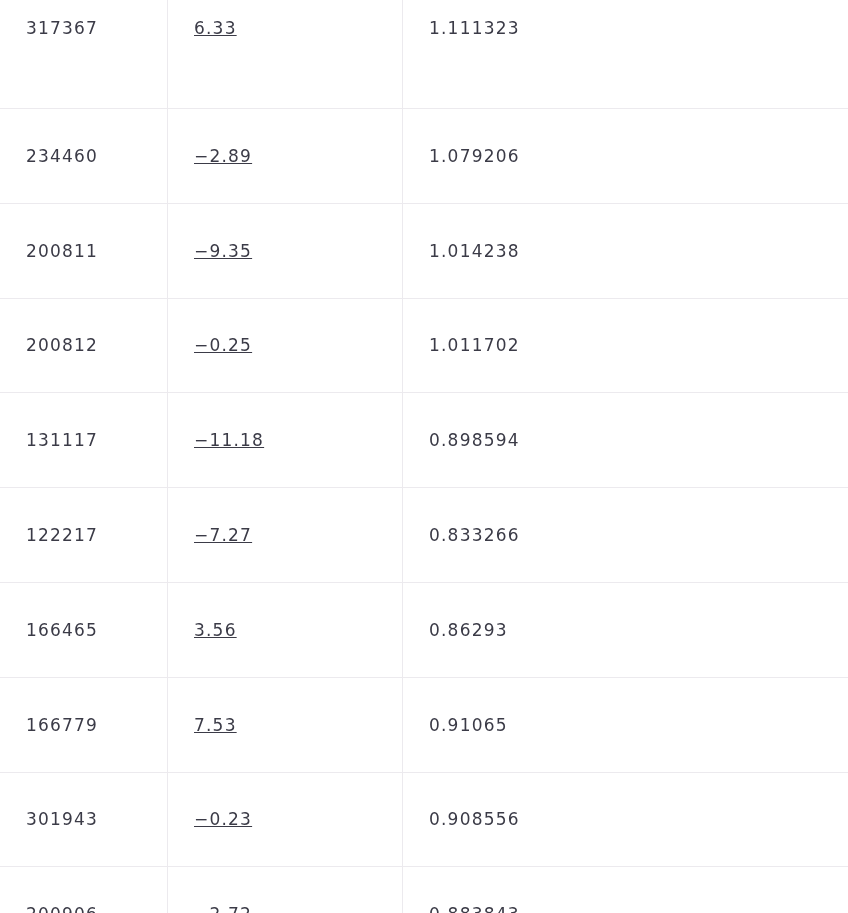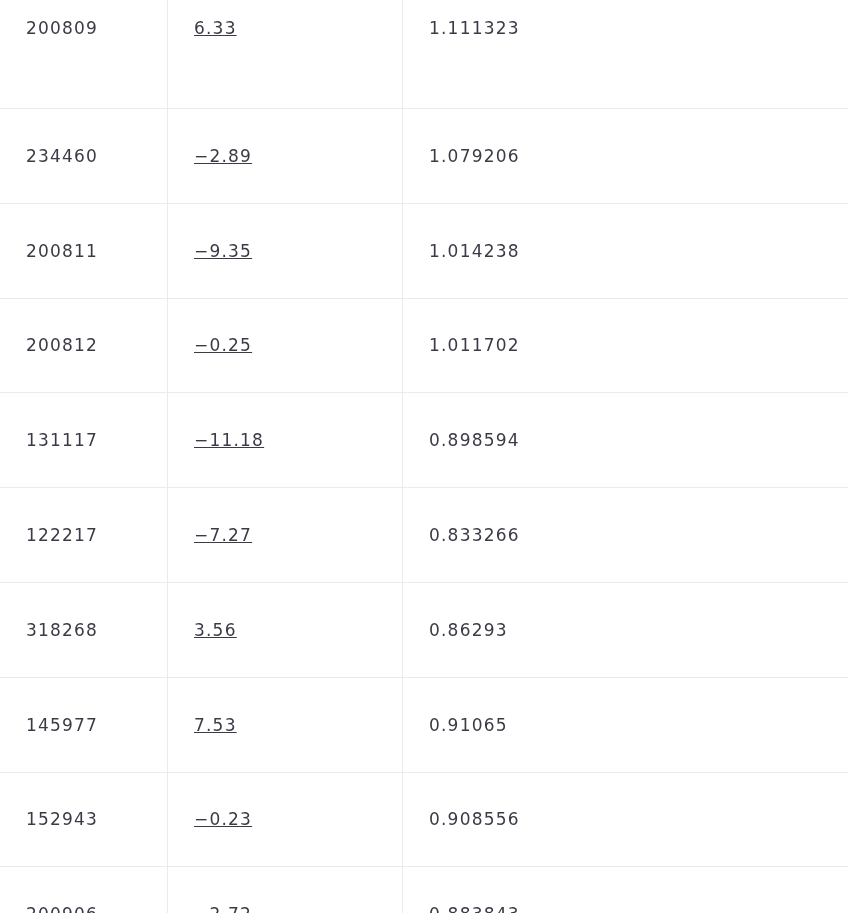--- a/index.html
+++ b/index.html
@@ -41,21 +41,21 @@
     vertical-align: top;
     padding-top: 18px;
   }
 </style>
 </head>
 <body>
 
 <table class="data-table">
   <tbody>
     <tr>
-      <td class="col-period">200809</td>
+      <td class="col-period">317367</td>
       <td class="col-value">6.33</td>
       <td class="col-index">1.111323</td>
     </tr>
     <tr>
       <td class="col-period">234460</td>
       <td class="col-value">−2.89</td>
       <td class="col-index">1.079206</td>
     </tr>
     <tr>
       <td class="col-period">200811</td>
@@ -71,31 +71,31 @@
       <td class="col-period">131117</td>
       <td class="col-value">−11.18</td>
       <td class="col-index">0.898594</td>
     </tr>
     <tr>
       <td class="col-period">122217</td>
       <td class="col-value">−7.27</td>
       <td class="col-index">0.833266</td>
     </tr>
     <tr>
-      <td class="col-period">318268</td>
+      <td class="col-period">166465</td>
       <td class="col-value">3.56</td>
       <td class="col-index">0.86293</td>
     </tr>
     <tr>
-      <td class="col-period">145977</td>
+      <td class="col-period">166779</td>
       <td class="col-value">7.53</td>
       <td class="col-index">0.91065</td>
     </tr>
     <tr>
-      <td class="col-period">152943</td>
+      <td class="col-period">301943</td>
       <td class="col-value">−0.23</td>
       <td class="col-index">0.908556</td>
     </tr>
     <tr>
       <td class="col-period">200906</td>
       <td class="col-value">−2.72</td>
       <td class="col-index">0.883843</td>
     </tr>
   </tbody>
 </table>

